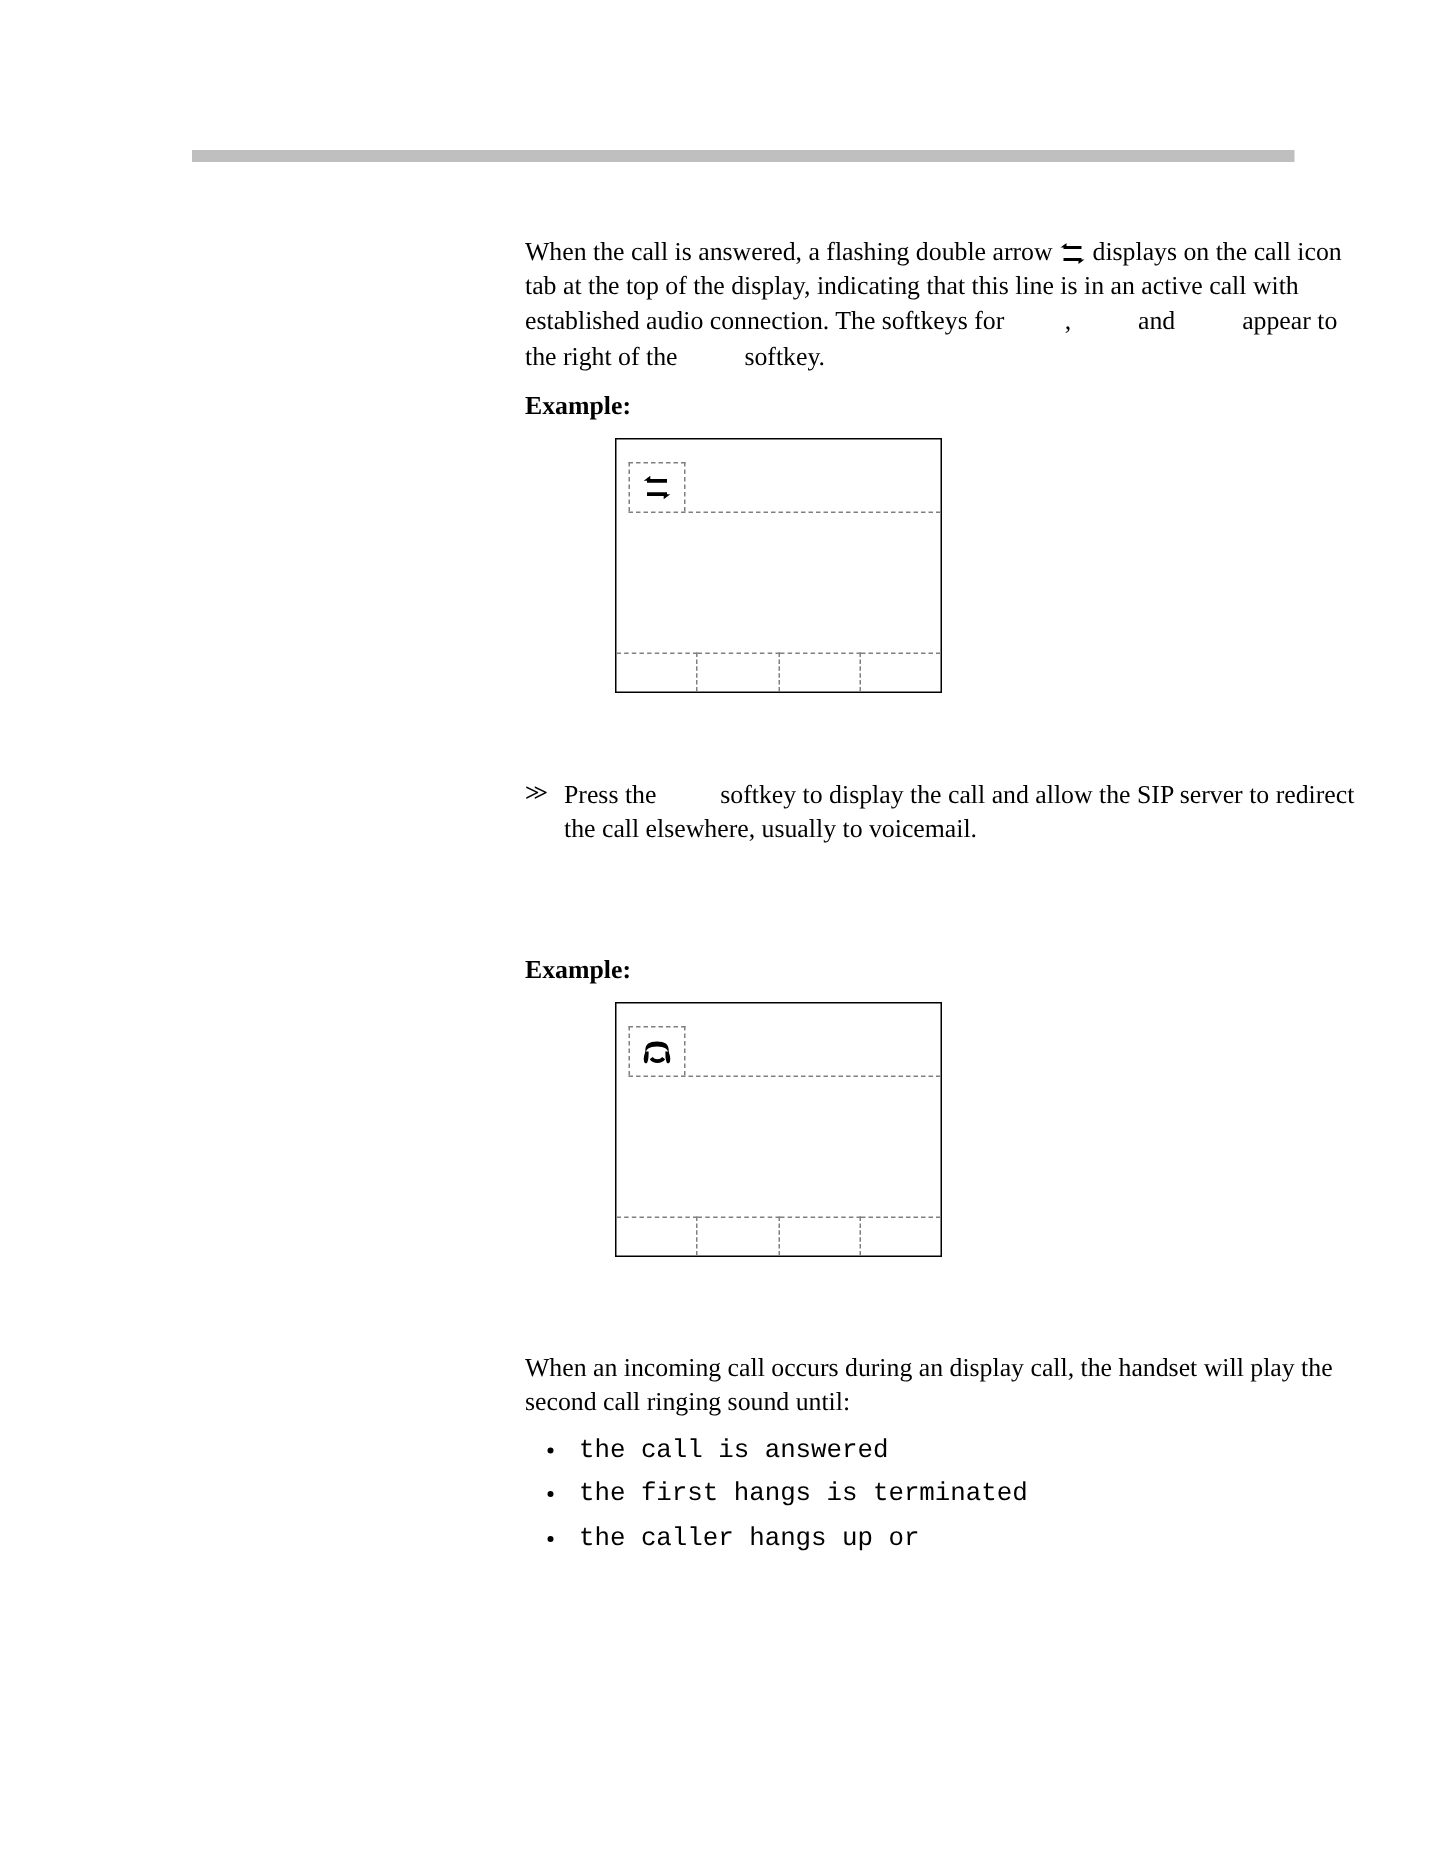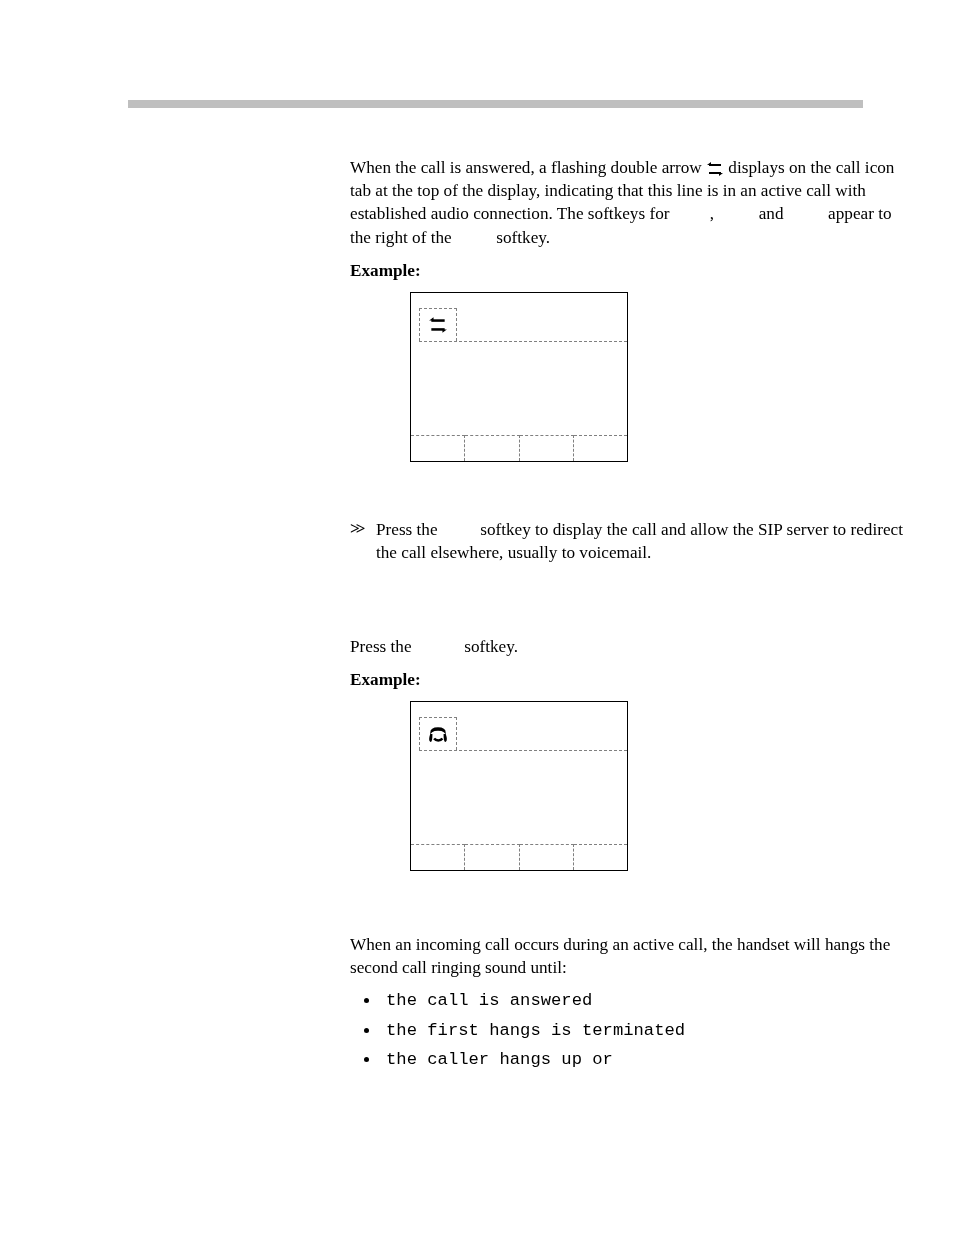--- a/index.html
+++ b/index.html
@@ -92,24 +92,20 @@
     <div class="step">
       <div class="glyph">&gt;&gt;</div>
       <div class="body">
         <span>Press the </span><span class="blank-gap" style="width:34px"></span>
         <span> softkey to display the call and allow the SIP server to redirect the call elsewhere, usually to voicemail.</span>
       </div>
     </div>
 
     <div class="section-break"></div>
 
-    <p>
-      <span>Press the </span><span class="blank-gap" style="width:44px"></span>
-      <span> softkey.</span>
-    </p>
 
 
     <p class="example-label">Example:</p>
 
     <div class="phone-screen">
       <div class="tab-area">
         <div class="tab">
           <svg class="icon" width="20" height="18" viewBox="0 0 18 16">
             <path d="M2 7 Q2 2 9 2 Q16 2 16 7 L16 10 Q16 5 9 5 Q2 5 2 10 Z" fill="#000"></path>
             <path d="M4 8 Q4 16 2 15 Q0 14 2 8 Z" fill="#000"></path>
@@ -122,21 +118,21 @@
         <div class="softkey"></div>
         <div class="softkey"></div>
         <div class="softkey"></div>
         <div class="softkey"></div>
       </div>
     </div>
 
     <div class="small-break"></div>
     <div class="tiny-break"></div>
 
-    <p>When an incoming call occurs during an active call, the handset will hangs the second call ringing sound until:</p>
+    <p>When an incoming call occurs during an display call, the handset will play the second call ringing sound until:</p>
     <ul class="bullets">
       <li>the call is answered</li>
       <li>the first hangs is terminated</li>
       <li>the caller hangs up or</li>
     </ul>
 
   </div>
 </div>
 
 </body></html>

